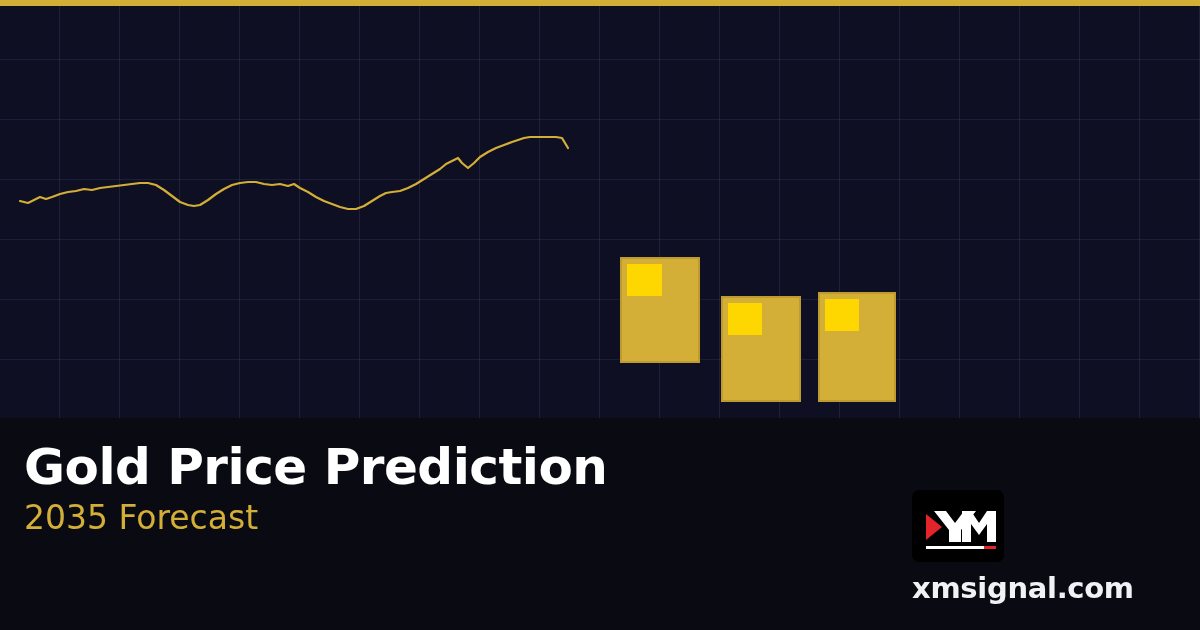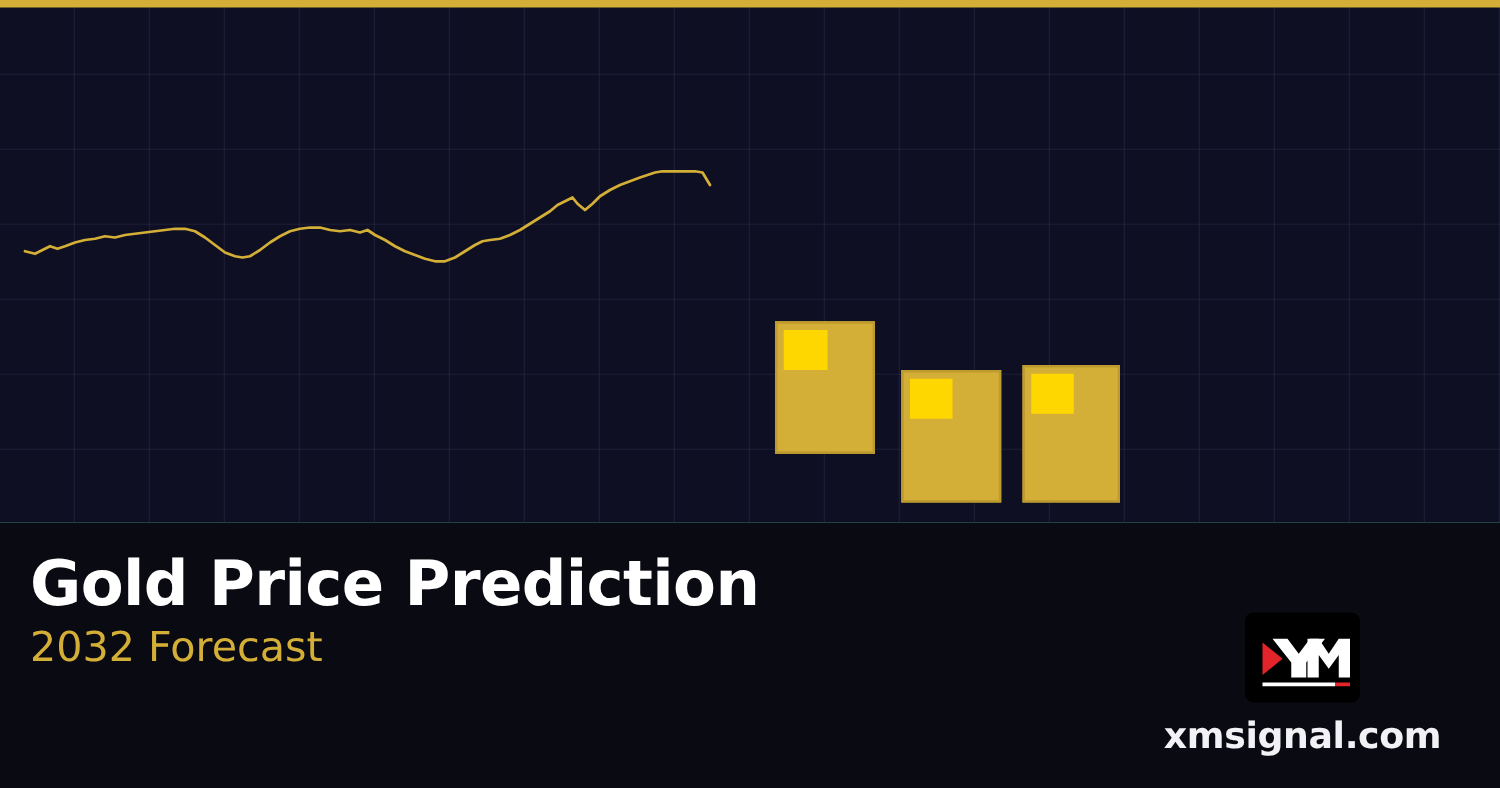--- a/index.html
+++ b/index.html
@@ -104,21 +104,21 @@
     color: #D4AF37;
     line-height: 1.1;
   }
 
   
   #brand-block {
     position: absolute;
     right: 28px;
     top: 72px;
     width: 260px;
-    text-align: center;
+    text-align: left;
   }
   #brand-logo {
     width: 92px;
     height: 72px;
     background: #000000;
     border-radius: 7px;
     display: inline-block;
     position: relative;
     overflow: hidden;
   }
@@ -155,21 +155,21 @@
     <div class="forecast-bar" id="bar-3" style="left: 818px; top: 292px; width: 78px; height: 110px;">
       <div class="bar-highlight"></div>
     </div>
 
   </div>
 
   <div id="footer-panel">
 
     <div id="headline-block">
       <h1 id="page-title">Gold Price Prediction</h1>
-      <h2 id="page-subtitle">2032 Forecast</h2>
+      <h2 id="page-subtitle">2035 Forecast</h2>
     </div>
 
     <div id="brand-block">
       <div id="brand-logo">
         <svg viewBox="0 0 92 72" width="92" height="72">
           <polygon points="14,24 14,50 30,37" fill="#E3242B"></polygon>
           <path d="M22,21 L34,21 L43,33 L52,21 L64,21 L49,40 L49,52 L37,52 L37,40 Z" fill="#FFFFFF"></path>
           <path d="M50,21 L59,21 L67,33 L75,21 L84,21 L84,52 L75,52 L75,34 L67,45 L59,34 L59,52 L50,52 Z" fill="#FFFFFF"></path>
           <rect x="14" y="56" width="58" height="3" fill="#FFFFFF"></rect>
           <rect x="72" y="56" width="12" height="3" fill="#E3242B"></rect>

